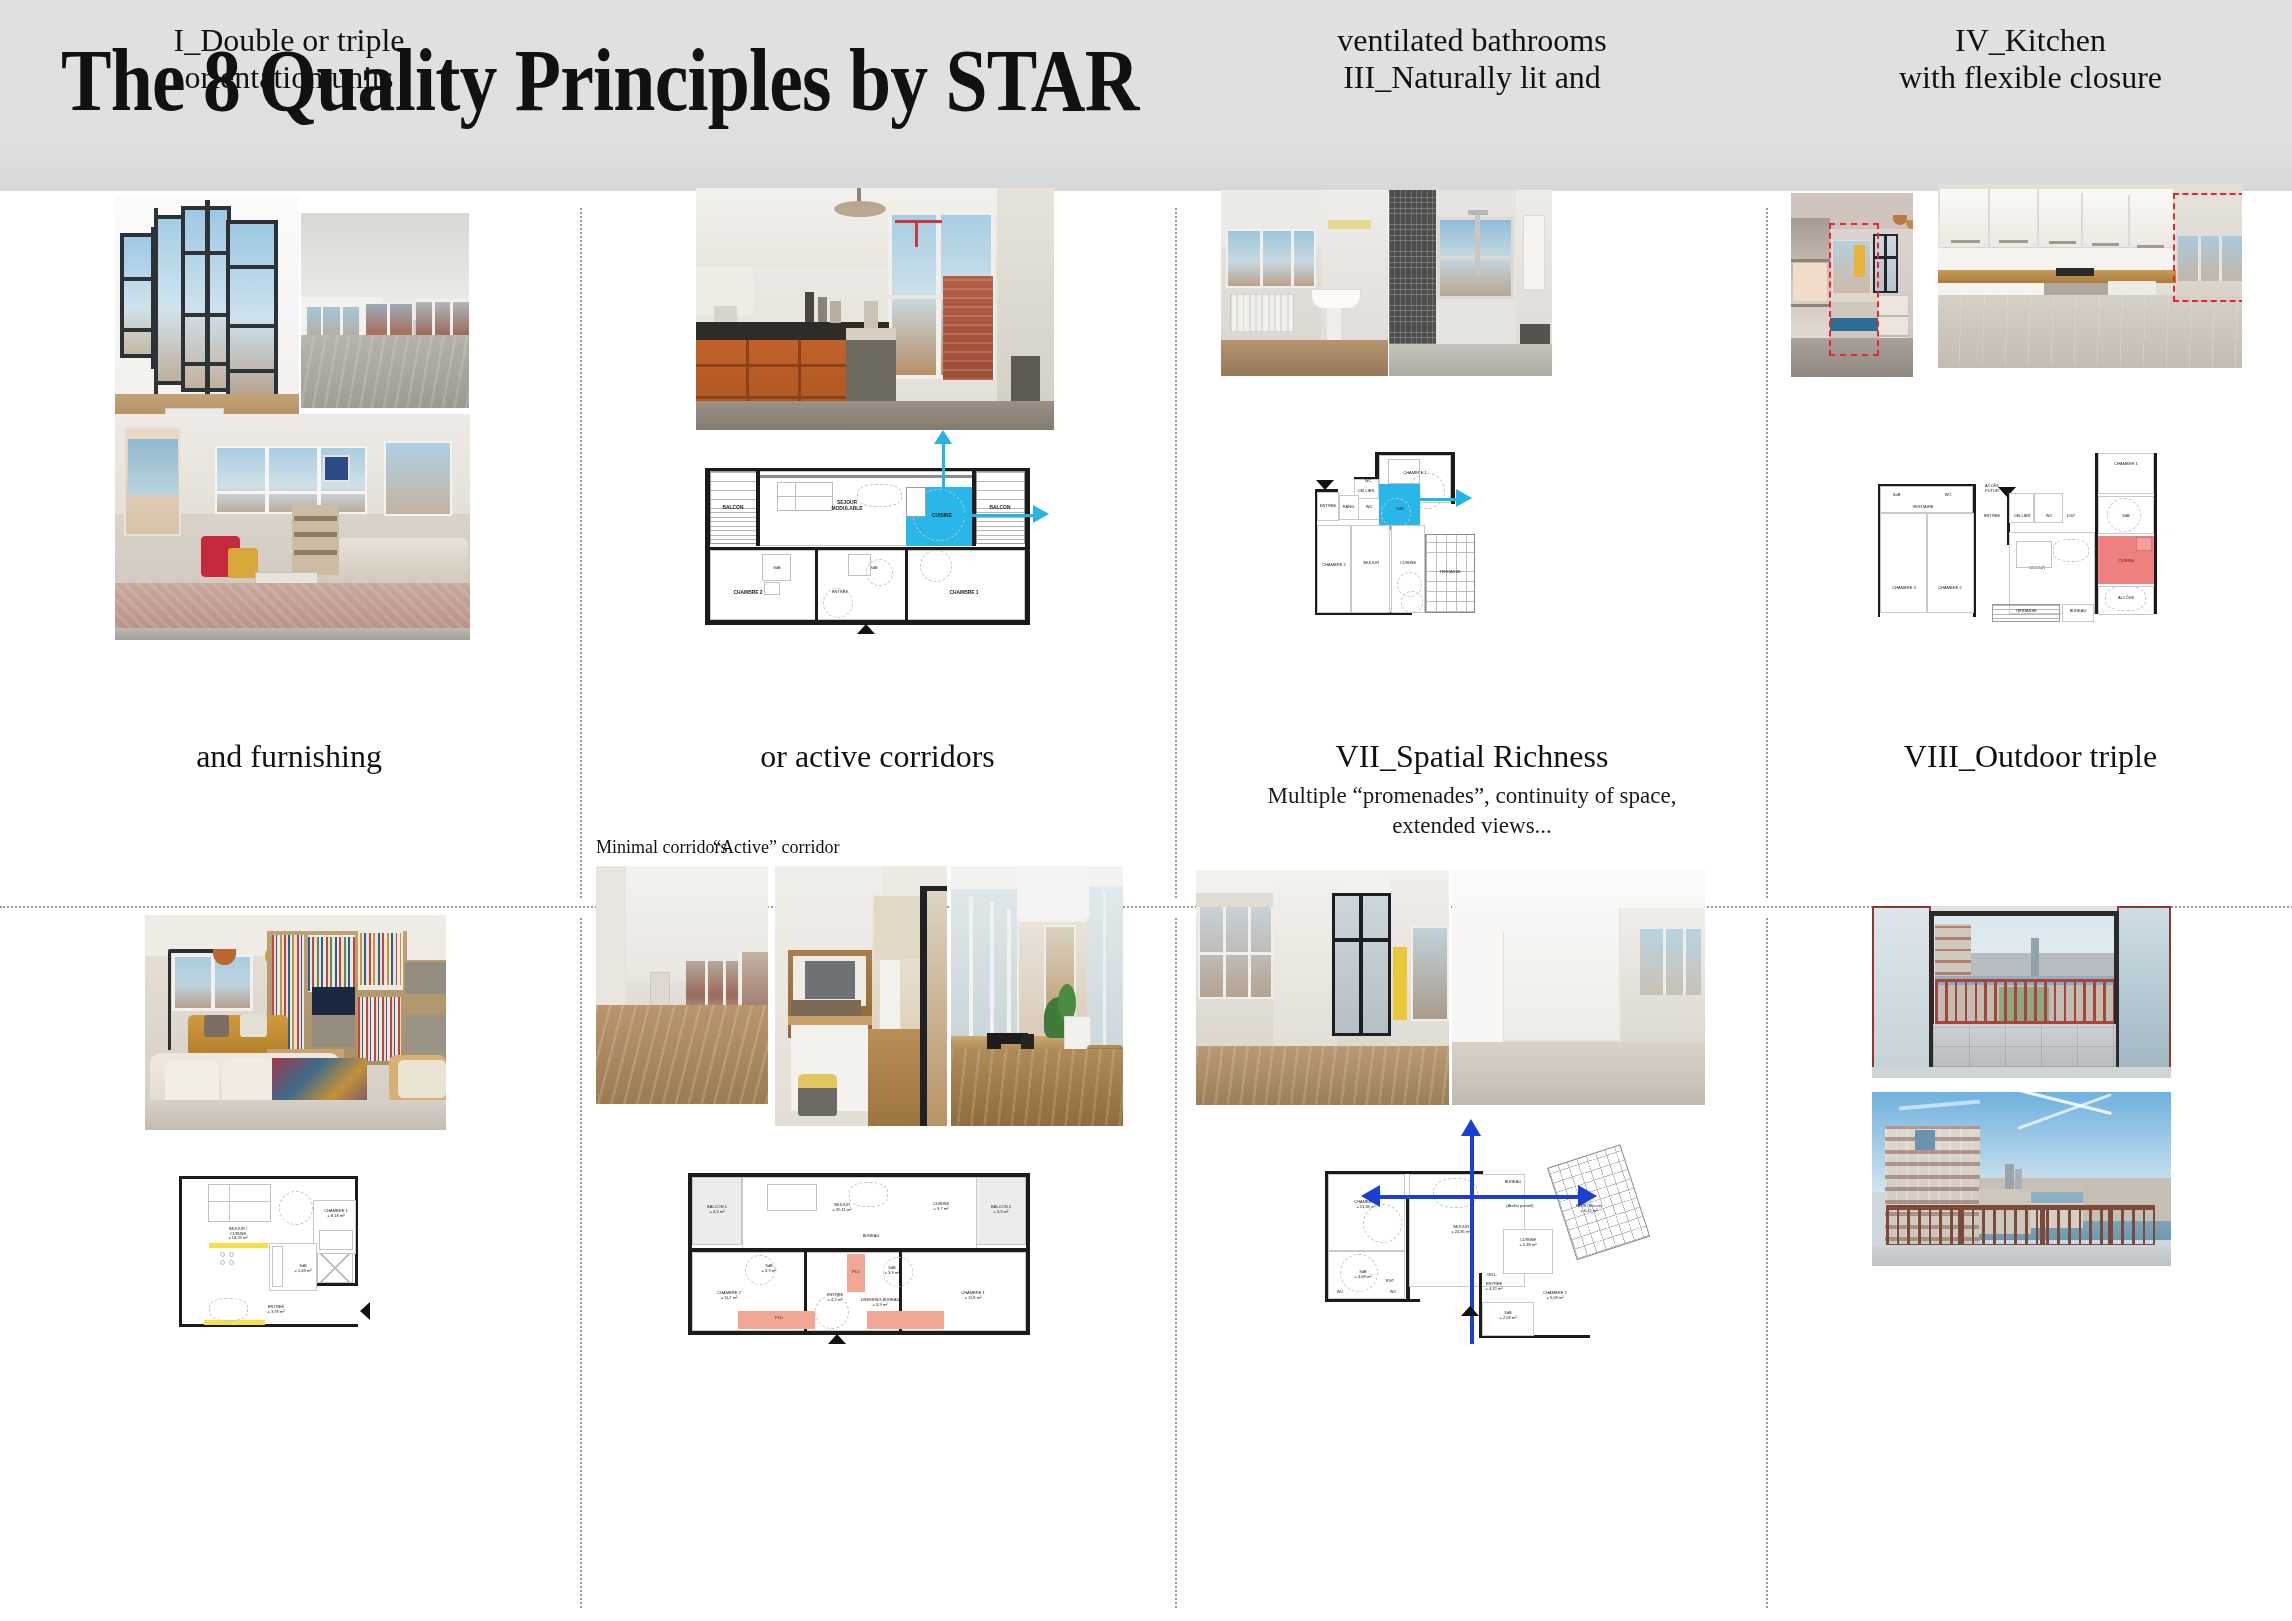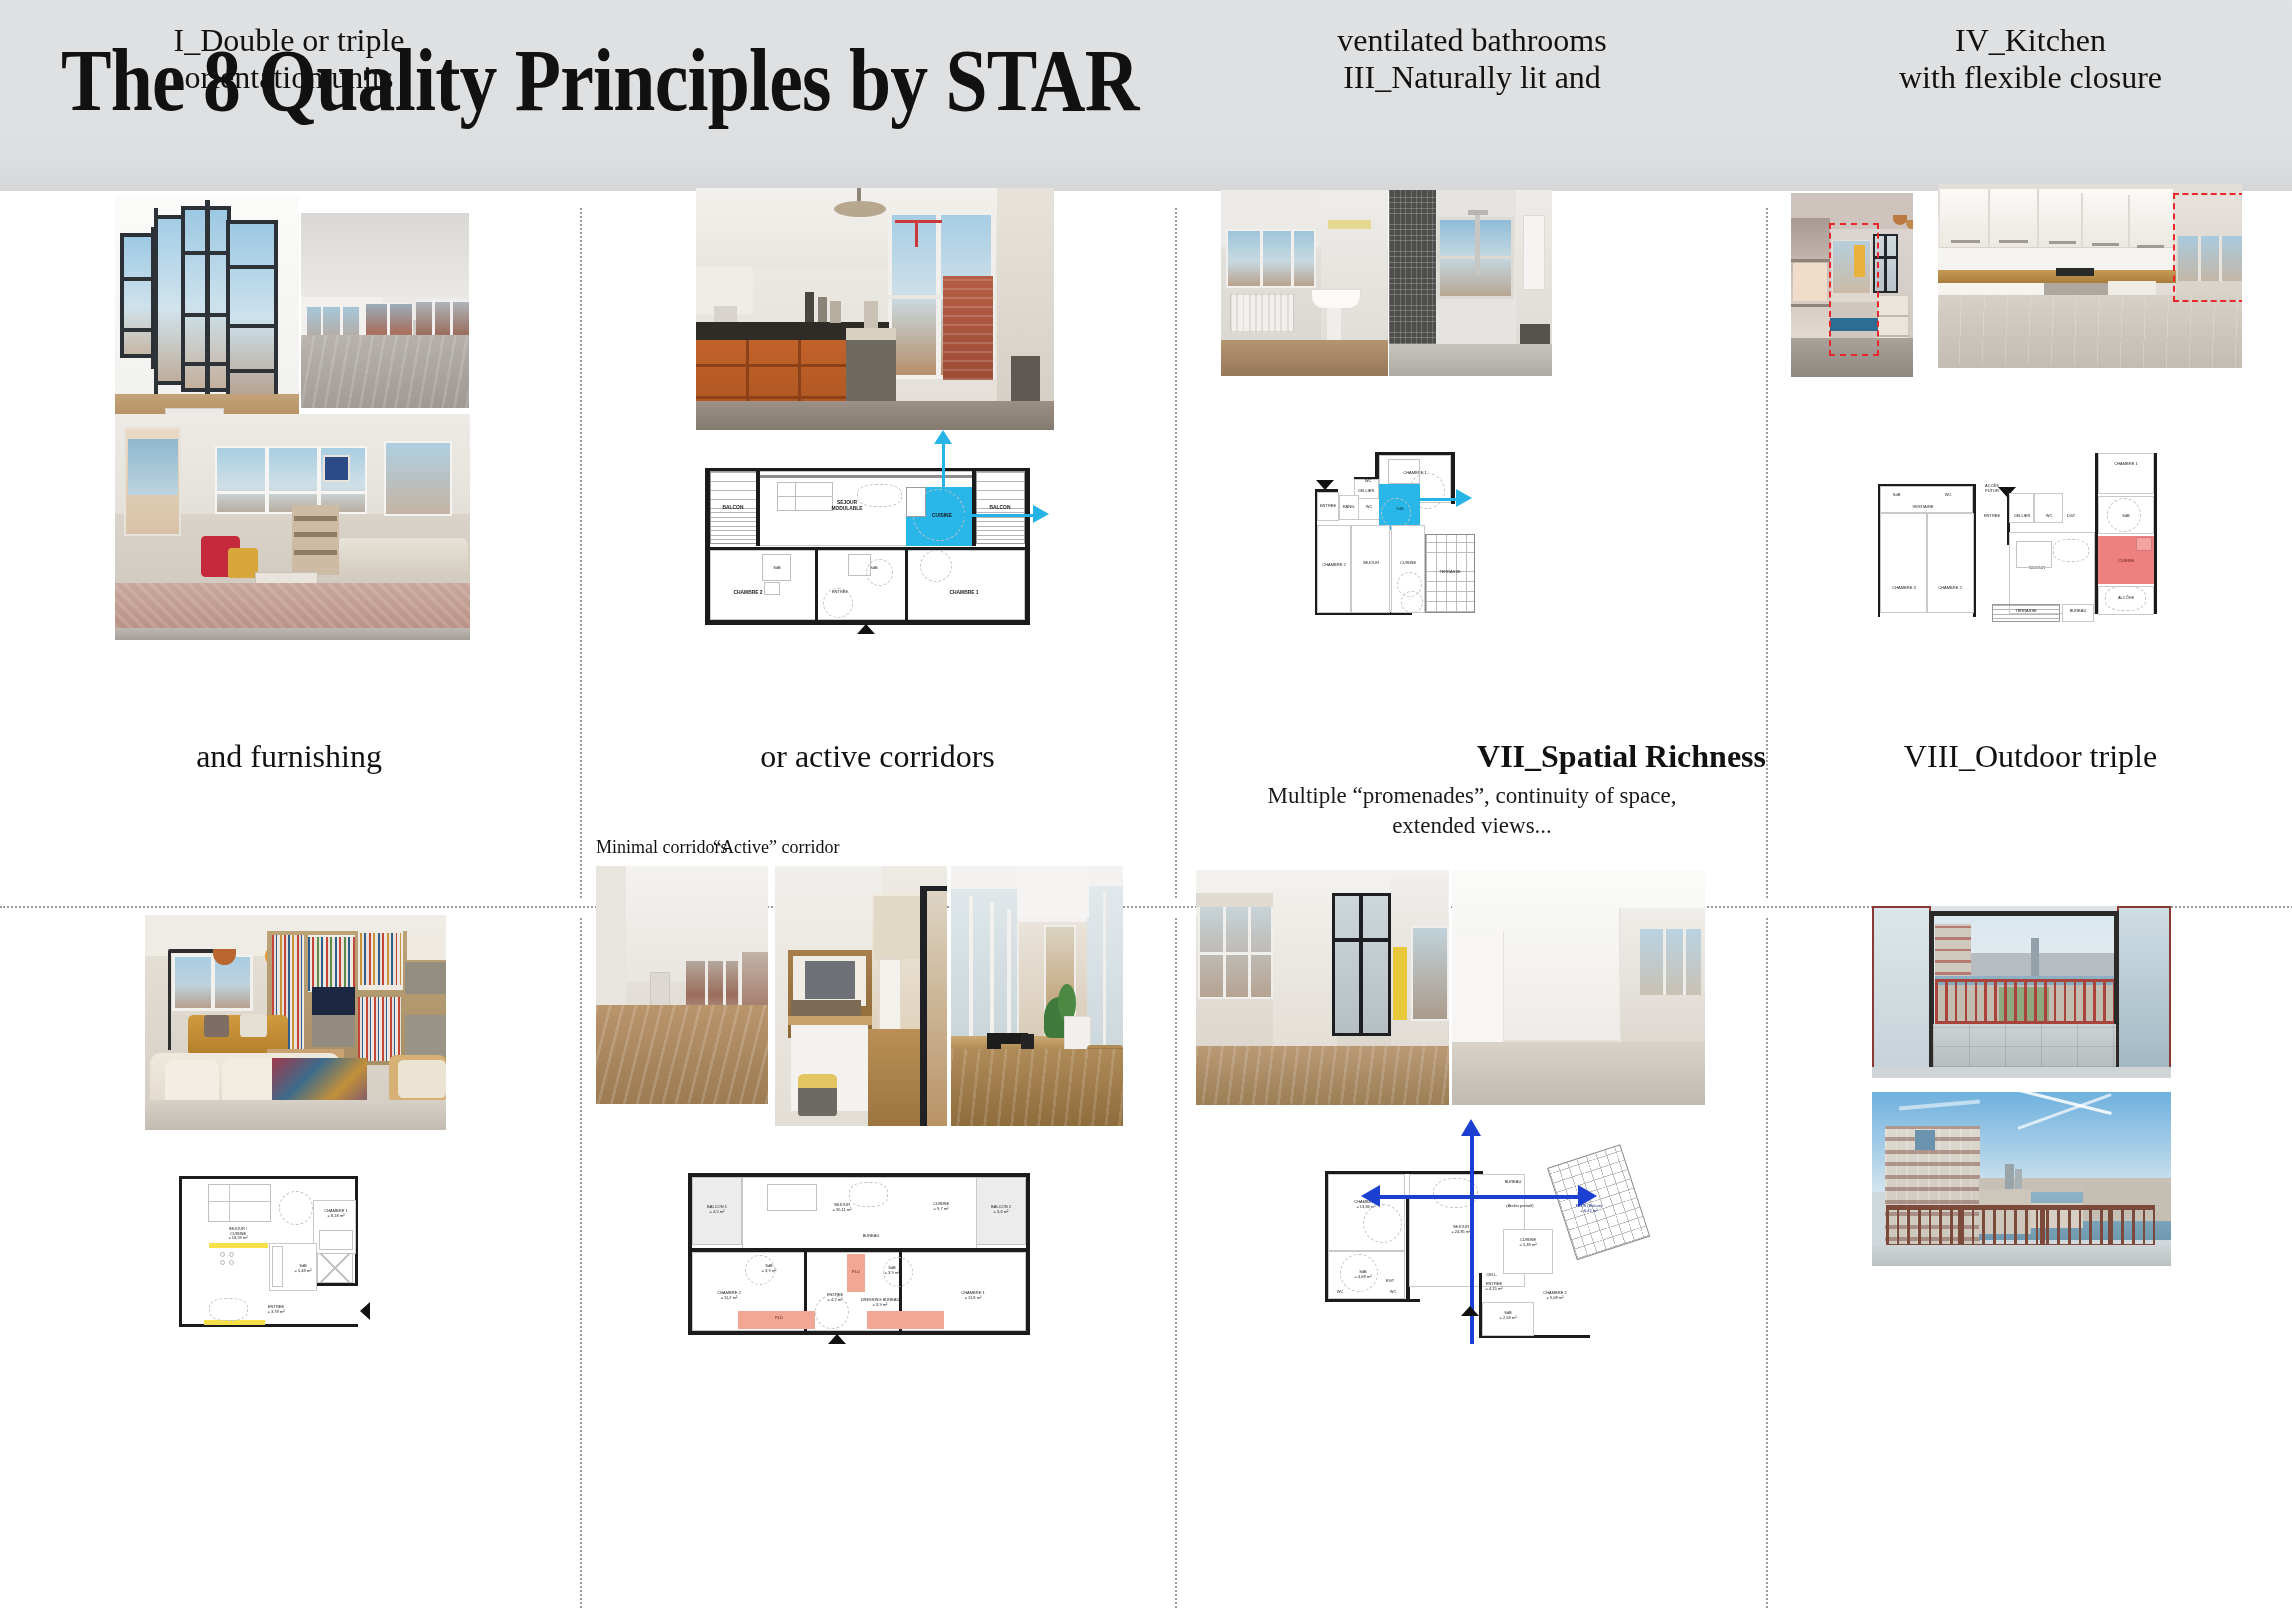--- a/index.html
+++ b/index.html
@@ -34,21 +34,21 @@
   
   .vsep { position:absolute; width:0; border-left:2.7px dotted #9a9a9a; }
   .hsep { position:absolute; height:0; border-top:2.7px dotted #9a9a9a; }
 
   
   .cell-title {
     text-align:center; font-size:32px; line-height:1.18; color:#111;
     font-family:"Liberation Serif", serif;
     padding-top: 21.5px;
   }
-  .cell-title.bold { font-weight:700;text-align:right; }
+  .cell-title.bold { font-weight:400; }
   .cell-subtitle {
     text-align:center; font-size:23px; line-height:1.3; color:#1a1a1a;
     font-family:"Liberation Serif", serif; margin-top:5.4px;
   }
   .mini-label {
     font-size:18px; color:#111; font-family:"Liberation Serif", serif;
   }
 
   
   .photo { position:absolute; overflow:hidden; background:#cfd3d6; }

